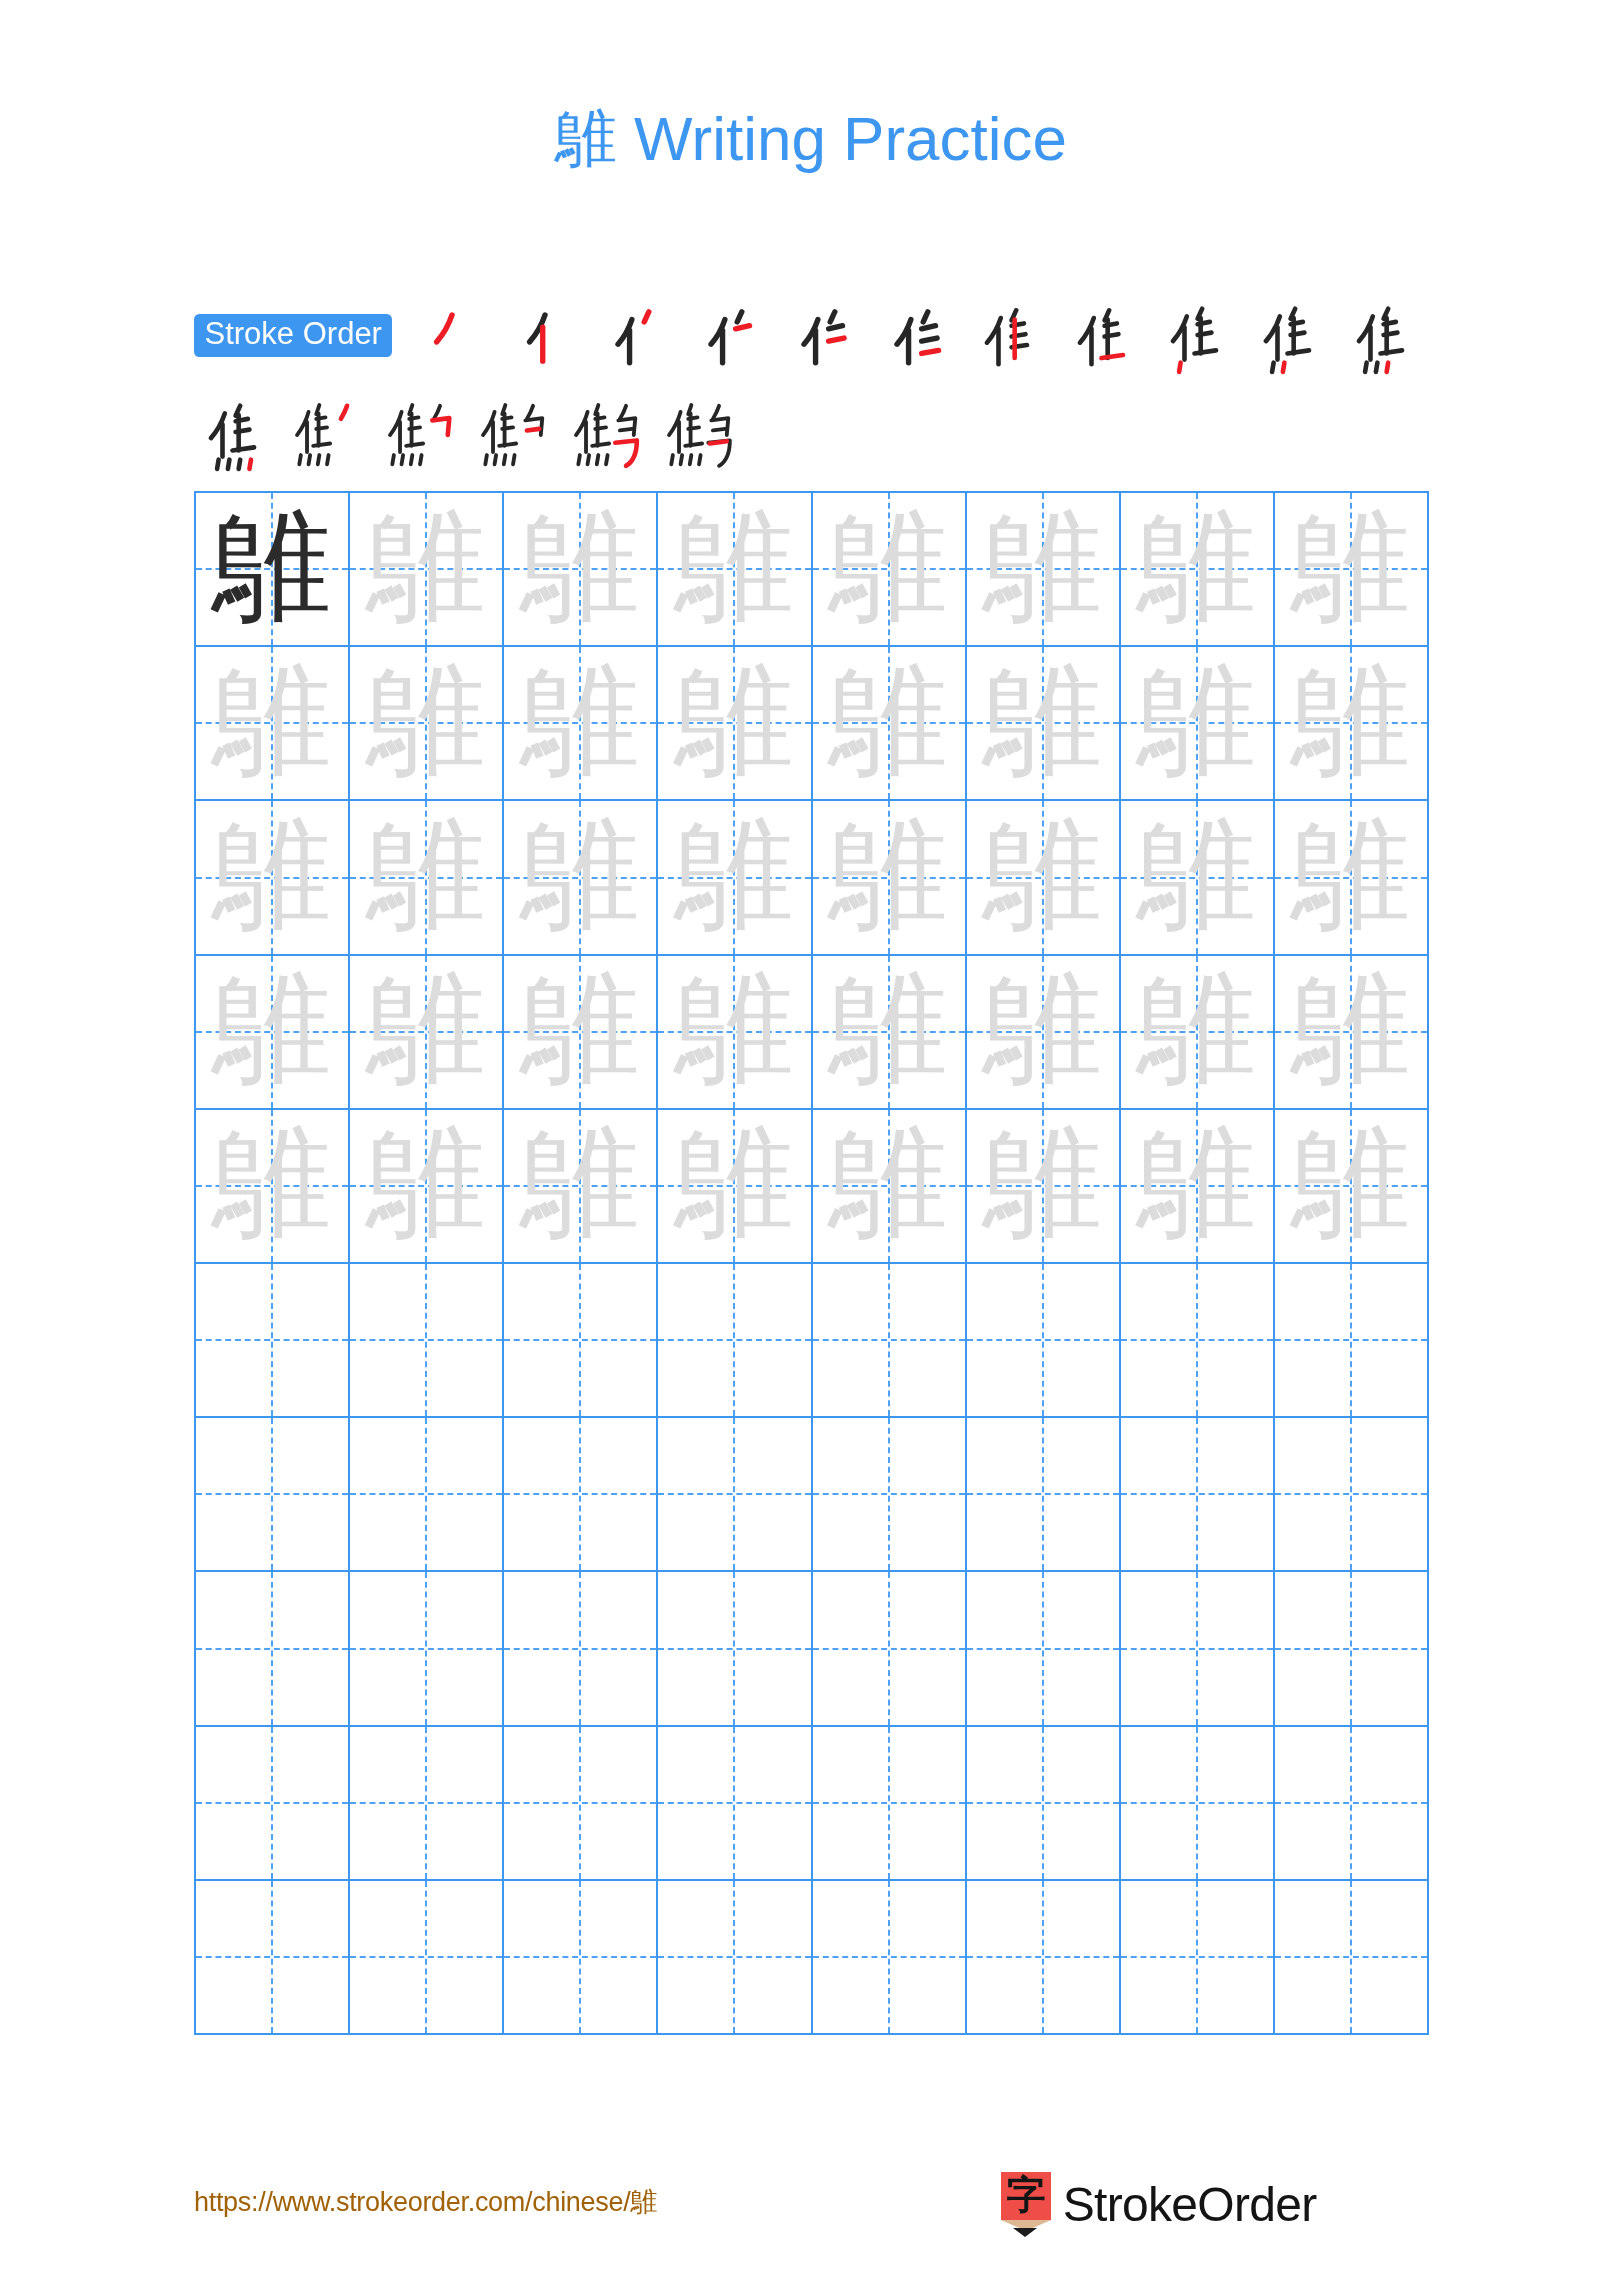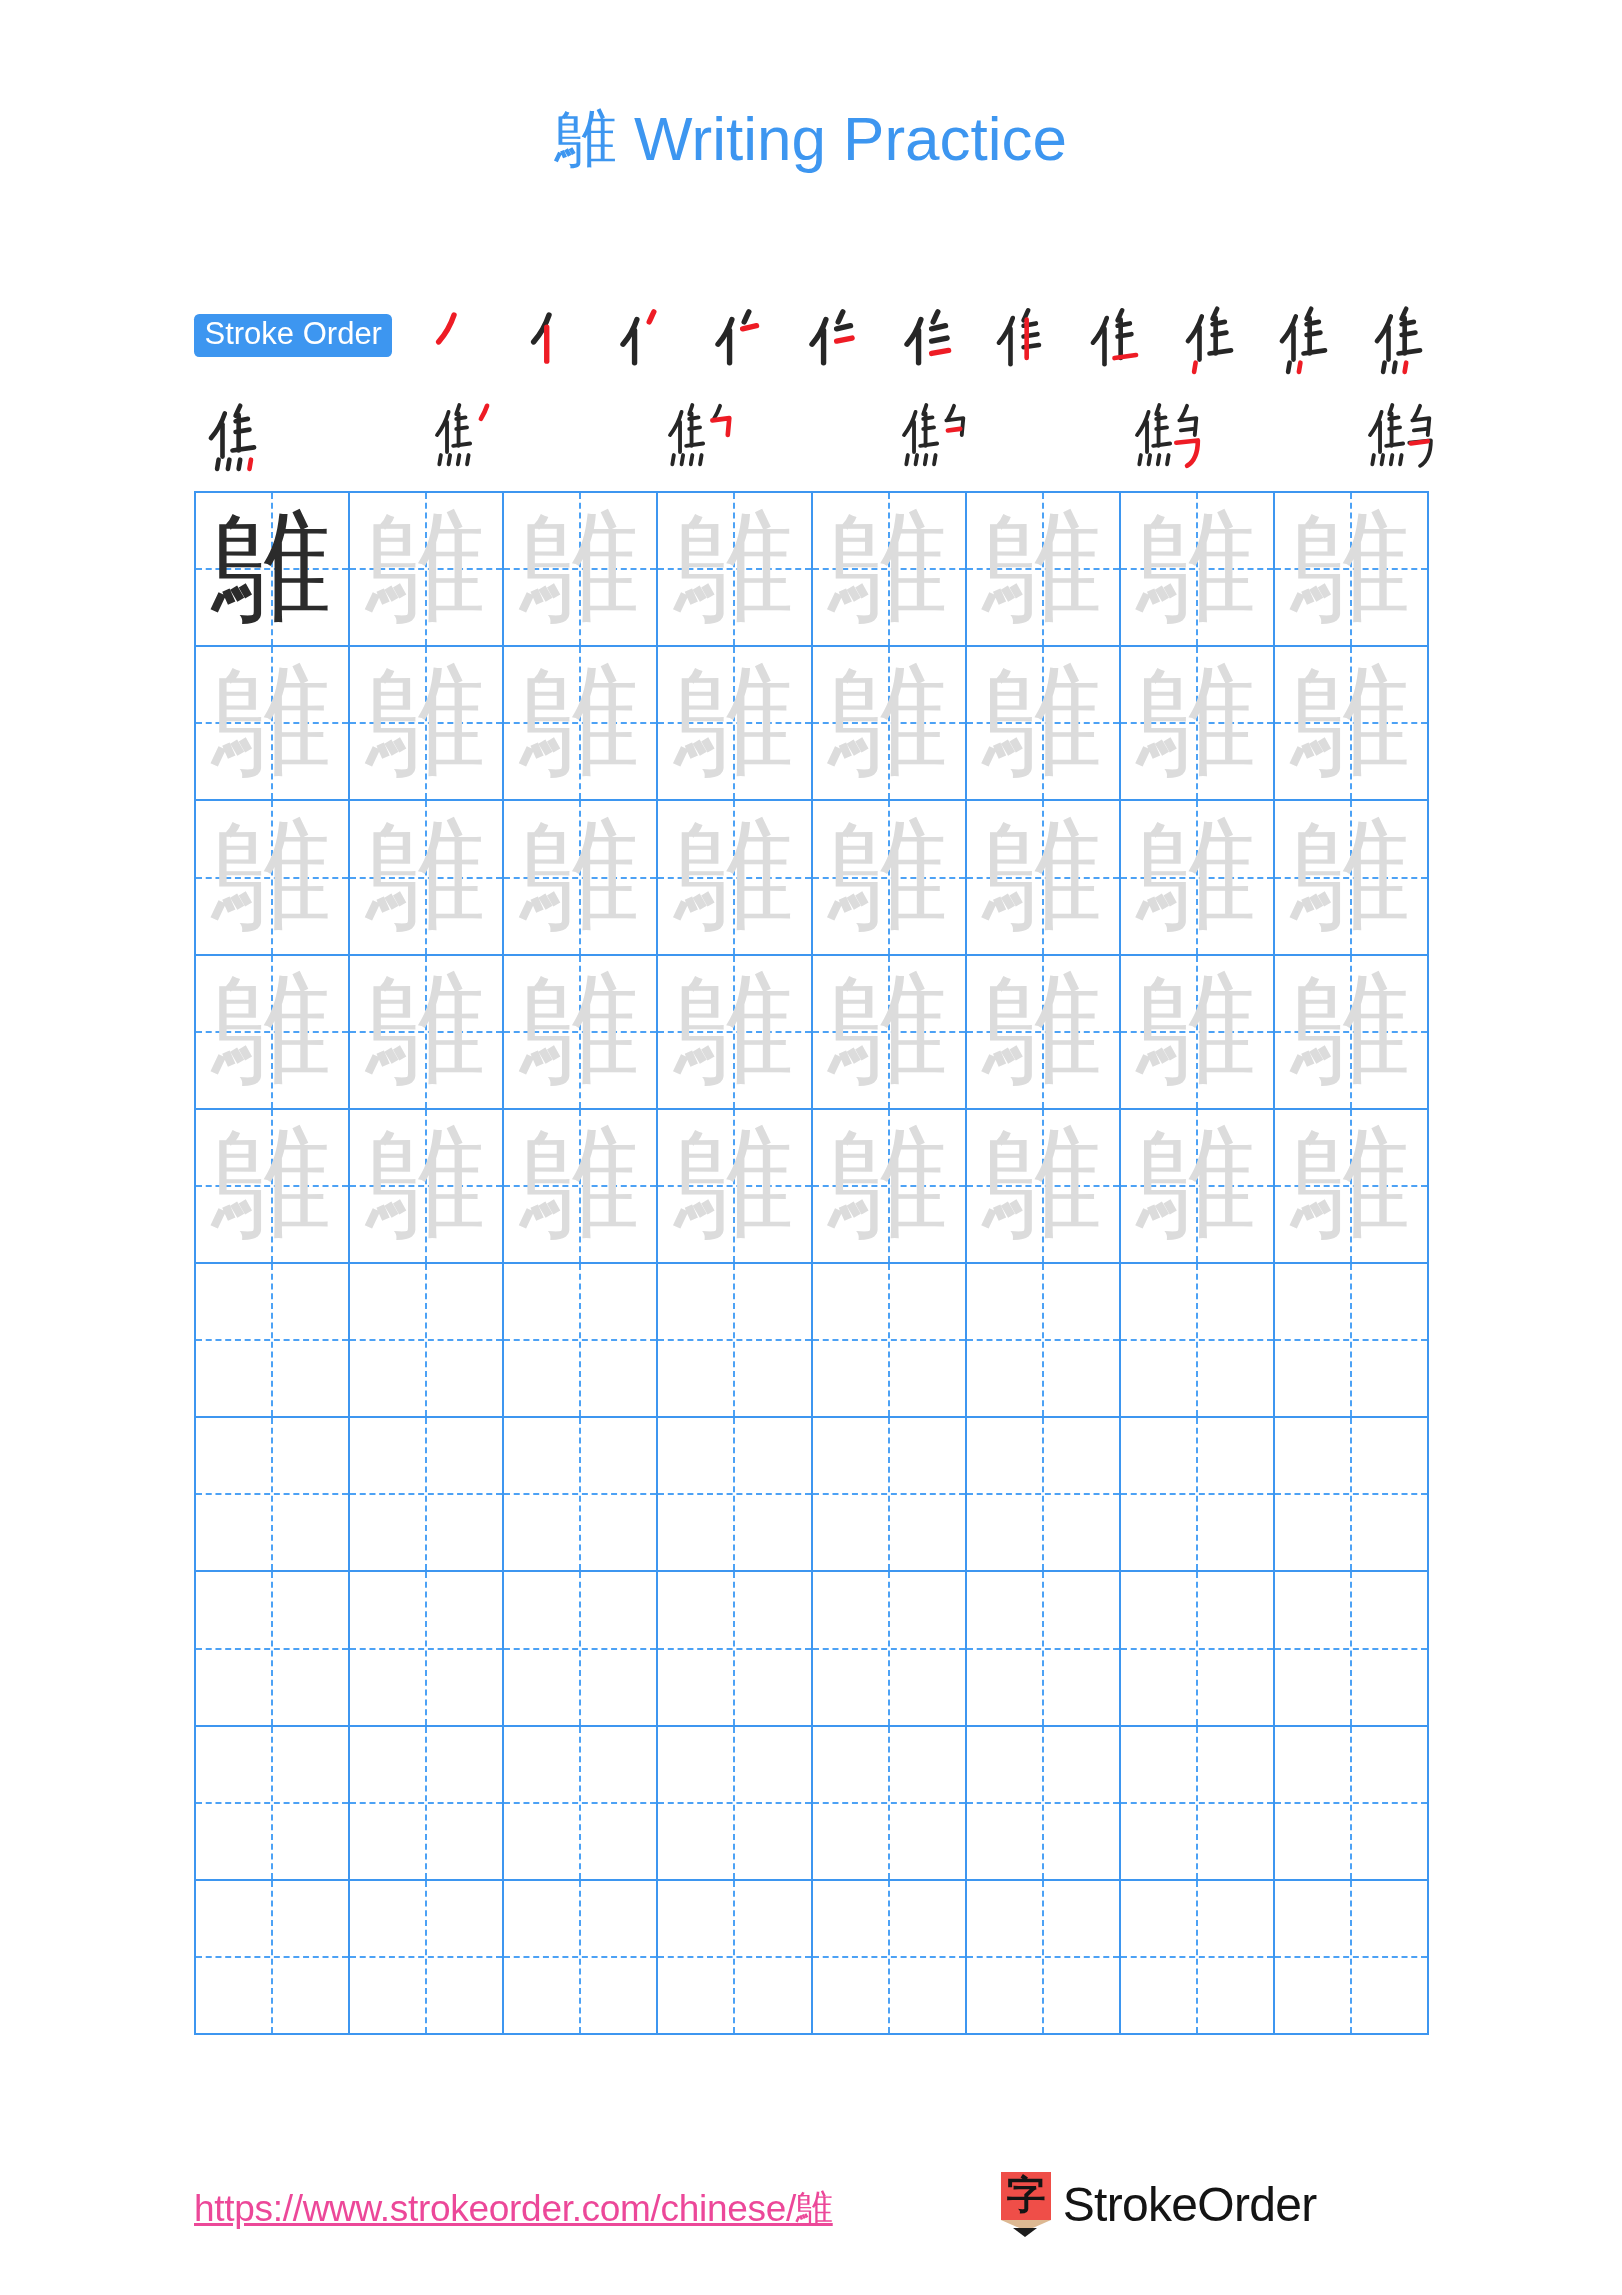--- a/index.html
+++ b/index.html
@@ -37,21 +37,20 @@
     position: absolute;
     left: 194px;
     top: 298px;
     width: 1243px;
   }
   .stroke-flow {
     display: flex;
     flex-wrap: wrap;
     align-items: center;
     gap: 16px;
-    justify-content: space-between;
   }
   .stroke-badge {
     display: inline-flex;
     align-items: center;
     justify-content: center;
     background: #3d96f0;
     color: #ffffff;
     font-size: 31px;
     font-weight: 400;
     border-radius: 5.2px;
@@ -134,25 +133,24 @@
     padding-bottom: 3.9px;
   }
   .cell .glyph.dark  { color: #2b2b2b; }
   .cell .glyph.trace { color: #dcdcdc; }
 
   
   .footer-url {
     position: absolute;
     left: 194px;
     top: 2184px;
-    color: #ec4899;
-    font-size: 37px;
+    color: #a16207;
+    font-size: 27px;
     letter-spacing: -0.3px;
     white-space: nowrap;
-    text-decoration: underline;
   }
   .footer-brand {
     position: absolute;
     left: 1001px;
     top: 2172px;
     display: flex;
     align-items: center;
     gap: 11.8px;
     height: 65px;
   }

